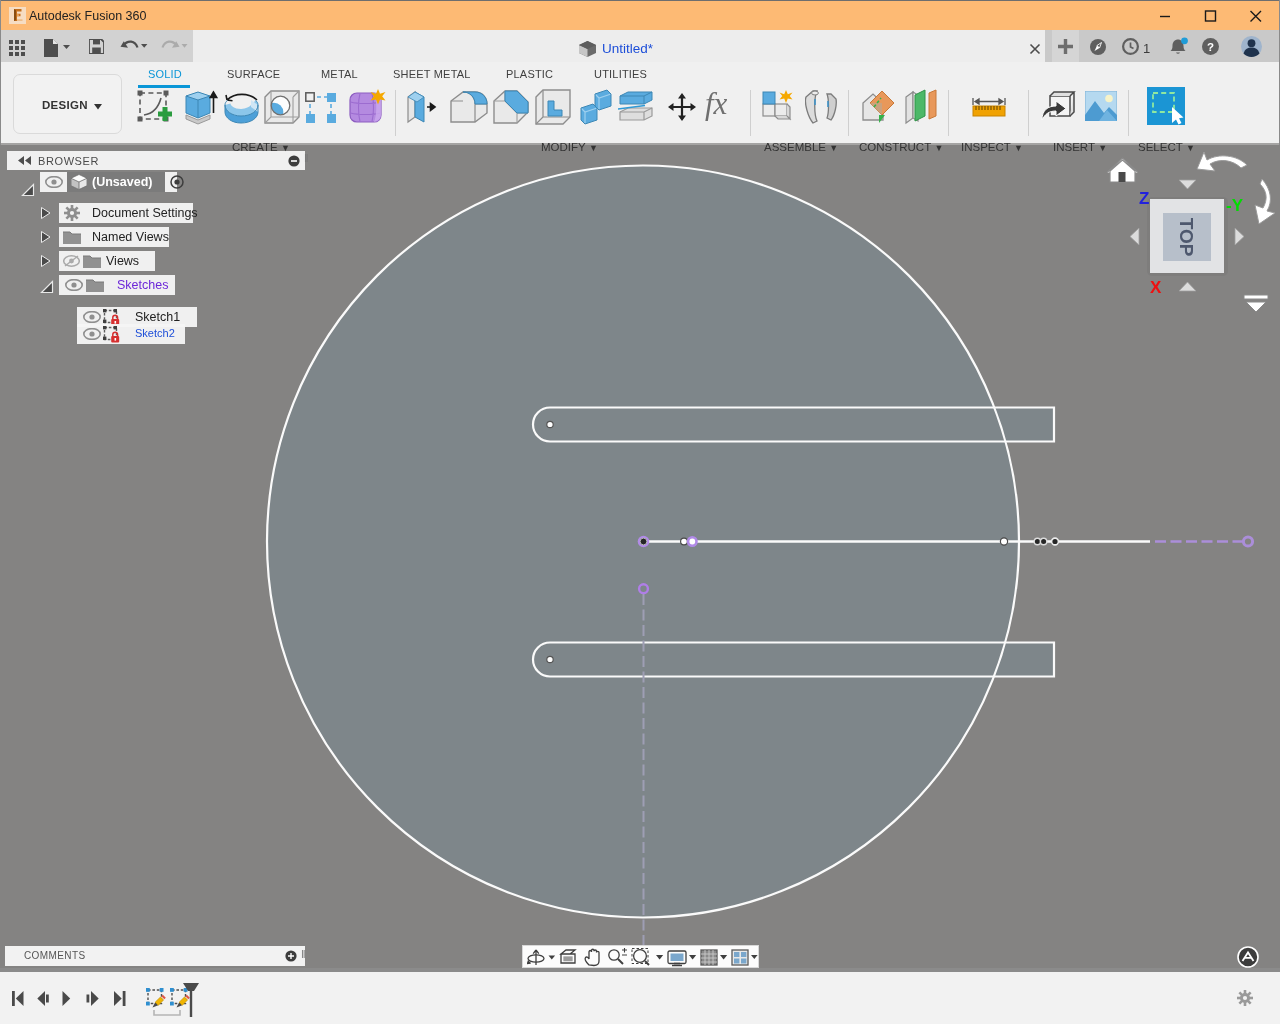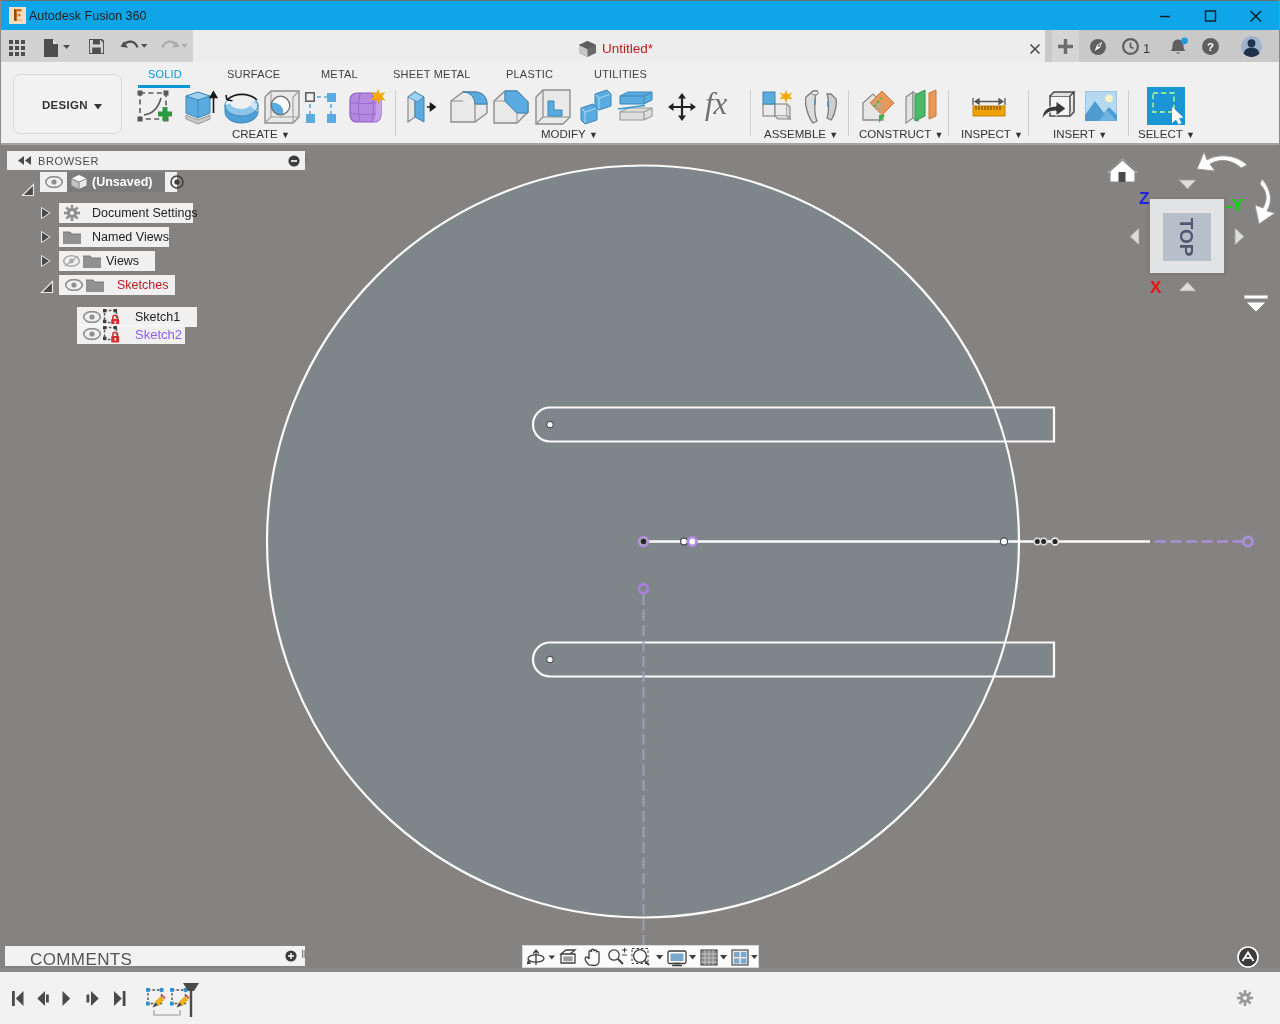--- a/index.html
+++ b/index.html
@@ -1,37 +1,37 @@
 <!DOCTYPE html>
 <html><head>
 <meta charset="utf-8">
 <style>
 html,body{margin:0;padding:0;width:1280px;height:1024px;overflow:hidden;font-family:"Liberation Sans",sans-serif;}
 *{box-sizing:border-box;}
 .abs{position:absolute;}
 span.abs{white-space:nowrap;}
 #page{position:relative;width:1280px;height:1024px;background:#848382;}
 
-#titlebar{position:absolute;left:0;top:0;width:1280px;height:30px;background:#0ea5e9;border-top:1px solid #6e6e6e;}
+#titlebar{position:absolute;left:0;top:0;width:1280px;height:30px;background:#fdba74;border-top:1px solid #6e6e6e;}
 #titlebar .apptitle{position:absolute;left:29px;top:8px;font-size:12.5px;color:#222;}
 
 #qat{position:absolute;left:0;top:30px;width:1280px;height:32px;background:#c9c9c9;}
 #qatleft{position:absolute;left:0;top:0;width:193px;height:32px;background:#d2d2d2;}
 #tab{position:absolute;left:193px;top:0;width:852px;height:32px;background:#ededed;}
 #plusbtn{position:absolute;left:1052px;top:0px;width:27px;height:32px;background:#d5d5d5;}
 
 #ribbon{position:absolute;left:0;top:62px;width:1280px;height:83px;background:#f0f0f0;border-bottom:2px solid #a5a4a3;}
 .rtab{position:absolute;top:6px;font-size:11px;color:#3f3f3f;letter-spacing:.2px;white-space:nowrap;}
 
 #canvas{position:absolute;left:0;top:147px;width:1280px;height:821px;background:#848382;}
 
 .brow{position:absolute;background:rgba(245,245,245,.96);}
 
 #tl{position:absolute;left:0;top:968px;width:1280px;height:56px;background:#f2f2f2;border-top:4px solid #8b8b8b;}
-.lbl{position:absolute;font-size:11.5px;color:#333;white-space:nowrap;}
+.lbl{position:absolute;font-size:11.5px;color:#333;white-space:nowrap;margin-top:13px;}
 .sep{position:absolute;width:1px;height:46px;background:#cfcfcf;}
 </style>
 </head>
 <body>
 <div id="page">
 <div id="canvas">
  <svg class="abs" style="left:0;top:0" width="1280" height="821" viewBox="0 147 1280 821">
 
   <g fill="#7e868a">
    <circle cx="643" cy="541.5" r="376"></circle>
@@ -175,21 +175,21 @@
         </svg>
   <div class="brow" style="left:59px;top:128px;width:116px;height:20px">
     <svg class="abs" style="left:6px;top:4px" width="18" height="12" viewBox="0 0 18 12">
             <ellipse cx="9" cy="6" rx="8.2" ry="5.4" fill="none" stroke="#8f8f8f" stroke-width="1.6"></ellipse>
             <circle cx="9" cy="6" r="2.6" fill="#8f8f8f"></circle>
           </svg>
     <svg class="abs" style="left:27px;top:3px" width="18" height="14" viewBox="0 0 18 14">
             <path d="M0 2 L7 2 L9 4 L18 4 L18 14 L0 14 Z" fill="#919191"></path>
             <path d="M0 2 L7 2 L9 4 L18 4" fill="none" stroke="#7a7a7a"></path>
           </svg>
-    <span class="abs" style="left:58px;top:3px;font-size:12.5px;color:#b91c1c">Sketches</span>
+    <span class="abs" style="left:58px;top:3px;font-size:12.5px;color:#6d28d9">Sketches</span>
   </div>
 
   <div class="brow" style="left:77px;top:160px;width:120px;height:20px">
     <svg class="abs" style="left:6px;top:4px" width="18" height="12" viewBox="0 0 18 12">
             <ellipse cx="9" cy="6" rx="8.2" ry="5.4" fill="none" stroke="#8f8f8f" stroke-width="1.6"></ellipse>
             <circle cx="9" cy="6" r="2.6" fill="#8f8f8f"></circle>
           </svg>
     <svg class="abs" style="left:26px;top:2px" width="17" height="17" viewBox="0 0 17 17">
       <rect x="1.5" y="1.5" width="12" height="12" fill="none" stroke="#5f5f5f" stroke-width="1.4" stroke-dasharray="2.6 1.7"></rect>
       <g fill="#3f3f3f">
@@ -213,26 +213,26 @@
       <rect x="1.5" y="1.5" width="12" height="12" fill="none" stroke="#5f5f5f" stroke-width="1.4" stroke-dasharray="2.6 1.7"></rect>
       <g fill="#3f3f3f">
               <rect x="0" y="0" width="3.4" height="3.4"></rect>
               <rect x="10.6" y="0" width="3.4" height="3.4"></rect>
               <rect x="0" y="10.6" width="3.4" height="3.4"></rect>
             </g>
       <rect x="8.2" y="10" width="8" height="6.6" rx="1" fill="#d62f2f"></rect>
       <path d="M9.8 10 V8.6 a2.4 2.4 0 0 1 4.8 0 V10" fill="none" stroke="#d62f2f" stroke-width="1.5"></path>
       <rect x="11.5" y="12" width="1.6" height="2.6" fill="#fff"></rect>
     </svg>
-    <span class="abs" style="left:58px;top:3px;font-size:13px;color:#8b5cf6">Sketch2</span>
+    <span class="abs" style="left:58px;top:3px;font-size:11px;color:#1d4ed8">Sketch2</span>
   </div>
  </div>
 
  <div class="abs" style="left:5px;top:799px;width:300px;height:20px;background:#f2f2f2">
-   <span style="position:absolute;left:25px;top:4px;font-size:17px;color:#555;letter-spacing:.4px">COMMENTS</span>
+   <span style="position:absolute;left:19px;top:4px;font-size:10px;color:#555;letter-spacing:.4px">COMMENTS</span>
    <svg class="abs" style="left:280px;top:4px" width="12" height="12" viewBox="0 0 12 12">
           <circle cx="6" cy="6" r="5.6" fill="#3d3d3d"></circle>
           <path d="M6 3 V9 M3 6 H9" stroke="#fff" stroke-width="1.4"></path>
         </svg>
    <span style="position:absolute;left:296px;top:2px;font-size:11px;color:#777">‖</span>
  </div>
 
  <div id="navbar" class="abs" style="left:522px;top:798px;width:237px;height:23px;background:#fcfcfc;border:1px solid #d8d8d8">
   <svg class="abs" style="left:4px;top:2px" width="231" height="19" viewBox="0 0 231 19">
    <g stroke="#3f3f3f" fill="none" stroke-width="1.3">
@@ -336,21 +336,21 @@
   <path d="M17 7.5 C12 1.5 5 2.5 2.5 9.5" stroke="#ababab" stroke-width="2.2" fill="none"></path>
   <path d="M19.5 8.8 L12 9.8 L16.2 3.2 Z" fill="#ababab"></path>
   <path d="M21.5 6 l3 3.8 l3 -3.8 Z" fill="#ababab"></path>
  </svg>
 
  <svg class="abs" style="left:579px;top:11px" width="17" height="16" viewBox="0 0 17 16">
   <path d="M8.5 0 L17 4 L17 12 L8.5 16 L0 12 L0 4 Z" fill="#6b6b6b"></path>
   <path d="M0 4 L8.5 8 L8.5 16 L0 12 Z" fill="#c6c6c6"></path>
   <path d="M0 4 L8.5 0 L17 4 L8.5 8 Z" fill="#5e5e5e"></path>
  </svg>
- <span class="abs" style="left:602px;top:11px;font-size:13.5px;color:#b91c1c">Untitled*</span>
+ <span class="abs" style="left:602px;top:11px;font-size:13.5px;color:#1d4ed8">Untitled*</span>
  <svg class="abs" style="left:1029px;top:13px" width="12" height="12" viewBox="0 0 12 12">
   <path d="M1.5 1.5 L10.5 10.5 M10.5 1.5 L1.5 10.5" stroke="#4d4d4d" stroke-width="1.6"></path>
  </svg>
 
  <svg class="abs" style="left:1058px;top:9px" width="15" height="15" viewBox="0 0 15 15">
   <path d="M7.5 0 V15 M0 7.5 H15" stroke="#6e6e6e" stroke-width="3.4"></path>
  </svg>
 
  <svg class="abs" style="left:1090px;top:9px" width="16" height="16" viewBox="0 0 16 16">
   <circle cx="8" cy="8" r="8" fill="#5f5f5f"></circle>

